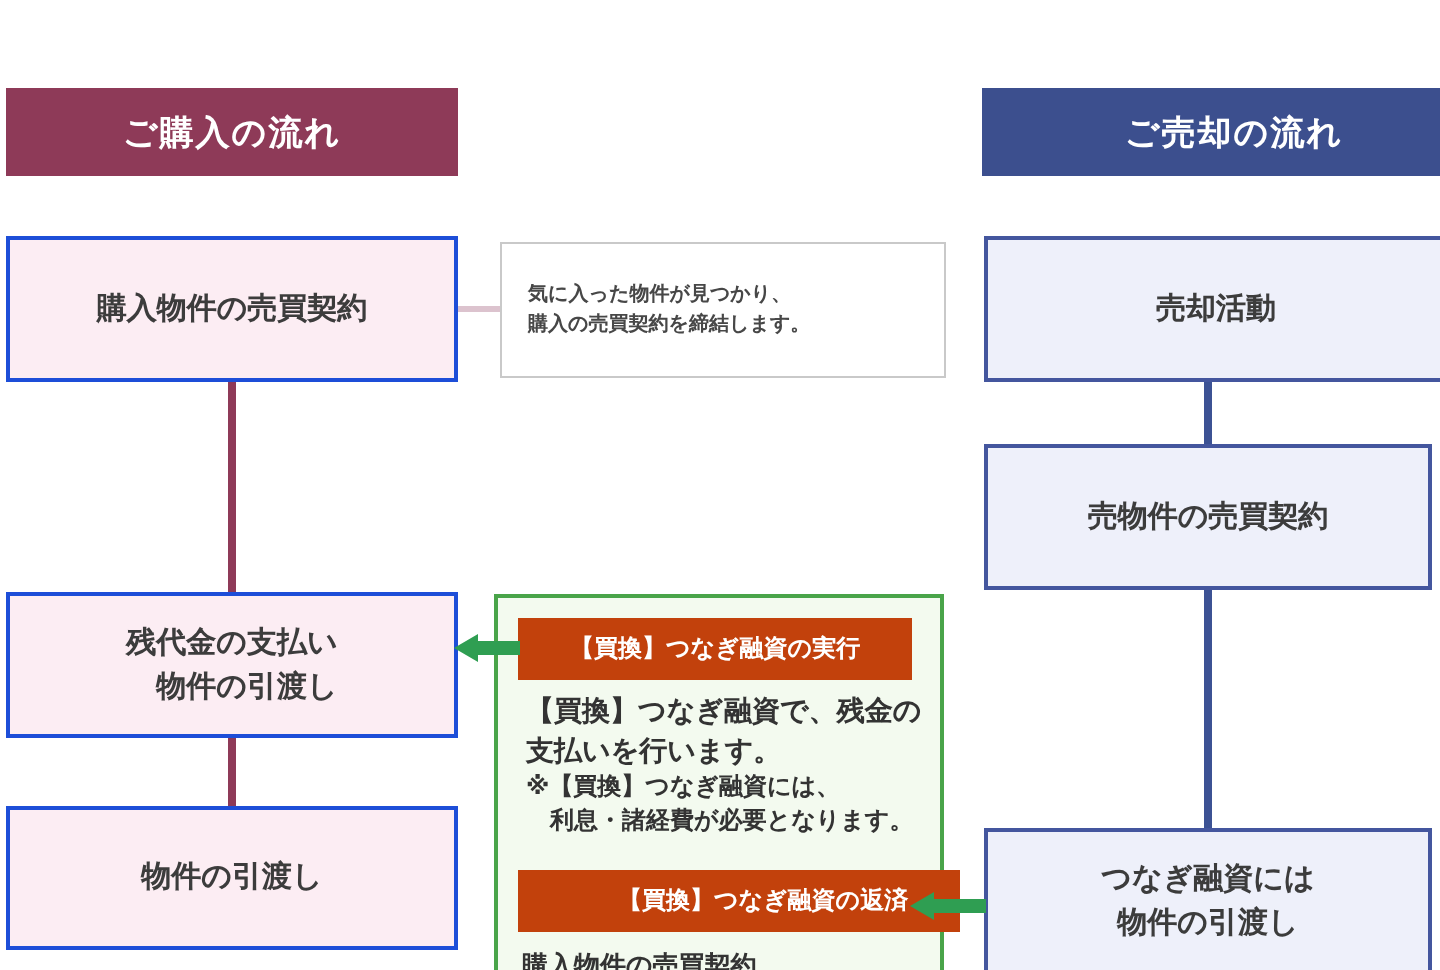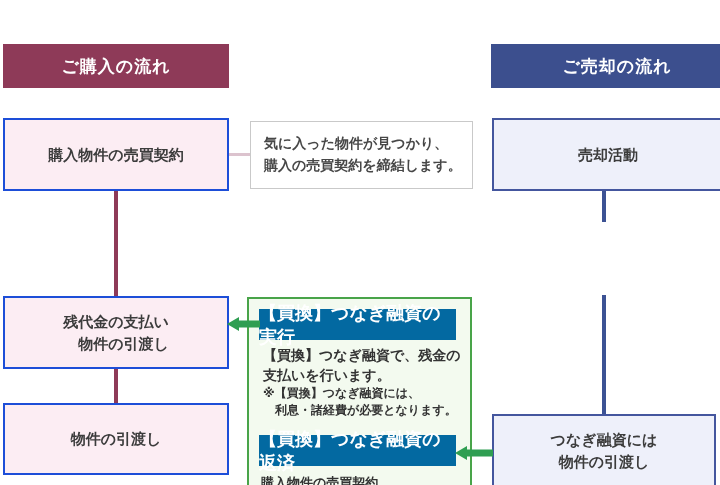--- a/index.html
+++ b/index.html
@@ -18,29 +18,29 @@
   .bluebox { background:#eef0fa; border:2px solid #44569e; }
 
   .vline { position:absolute; width:4px; }
   .vline-maroon { background:#8e3a58; }
   .vline-blue   { background:#3c5294; }
   .hline-note { position:absolute; left:229px; top:117px; width:21px; height:3px; background:#dcc3ce; }
 
   .note-box { position:absolute; left:250px; top:85px; width:223px; height:68px;
               box-sizing:border-box; background:#fff; border:1px solid #c9c9c9;
               display:flex; align-items:center; padding-left:13px;
-              font-size:14px; font-weight:bold; color:#474747; line-height:1.55; }
+              font-size:10px; font-weight:bold; color:#474747; line-height:1.55; }
 
   .green-box { position:absolute; left:247px; top:261px; width:225px; height:213px;
                box-sizing:border-box; background:#f3faef; border:2px solid #49a449; }
 
-  .gh { position:absolute; width:197px; height:31px; background:#0369a1; color:#fff;
-        font-weight:bold; font-size:18px; display:flex; align-items:center; justify-content:center; }
+  .gh { position:absolute; width:197px; height:31px; background:#c2410c; color:#fff;
+        font-weight:bold; font-size:12px; display:flex; align-items:center; justify-content:center; }
   .gh1 { left:259px; top:273px; }
-  .gh2 { left:259px; top:399px; }
+  .gh2 { left:259px; top:399px;padding-left:24px; }
 
   .gbody { position:absolute; font-weight:bold; color:#333; white-space:pre-line; }
   .gbody-exec { left:263px; top:310px; font-size:14px; line-height:1.4; }
   .gnote      { left:263px; top:349px; font-size:12px; line-height:1.45; }
   .gbody-repay{ left:261px; top:437px; font-size:13px; line-height:1.5; }
 
   .multiline { white-space:pre-line; }
   .garrow { position:absolute; }
 </style>
 </head>
@@ -66,20 +66,23 @@
       <span class="multiline">残代金の支払い
 物件の引渡し</span>
     </div>
   <div class="box pink" style="left:3px; top:367px; width:226px; height:72px;">
       <span class="multiline">物件の引渡し</span>
     </div>
 
   <div class="box bluebox" style="left:492px; top:82px;  width:232px; height:73px;">
       <span class="multiline">売却活動</span>
     </div>
+  <div class="box bluebox" style="left:492px; top:186px; width:224px; height:73px;">
+      <span class="multiline">売物件の売買契約</span>
+    </div>
   <div class="box bluebox" style="left:492px; top:378px; width:224px; height:74px;">
       <span class="multiline">つなぎ融資には
 物件の引渡し</span>
     </div>
 
   <div class="note-box">
     <span class="multiline">気に入った物件が見つかり、
 購入の売買契約を締結します。</span>
   </div>
 

